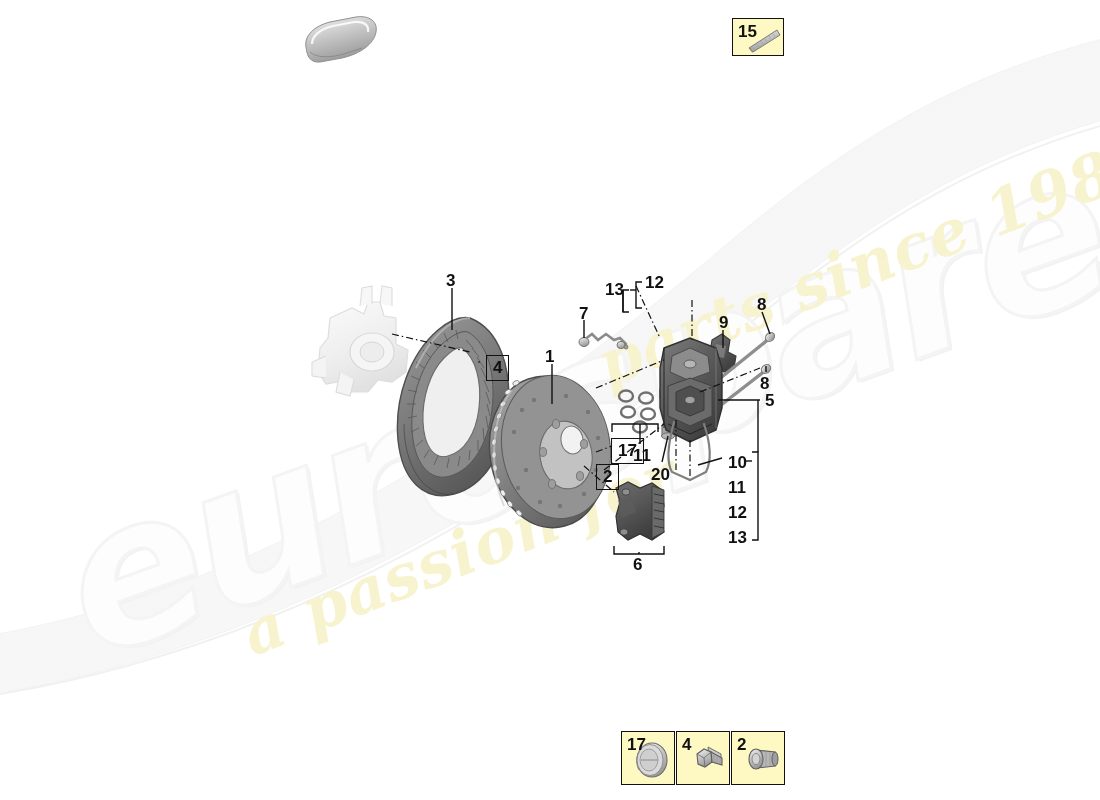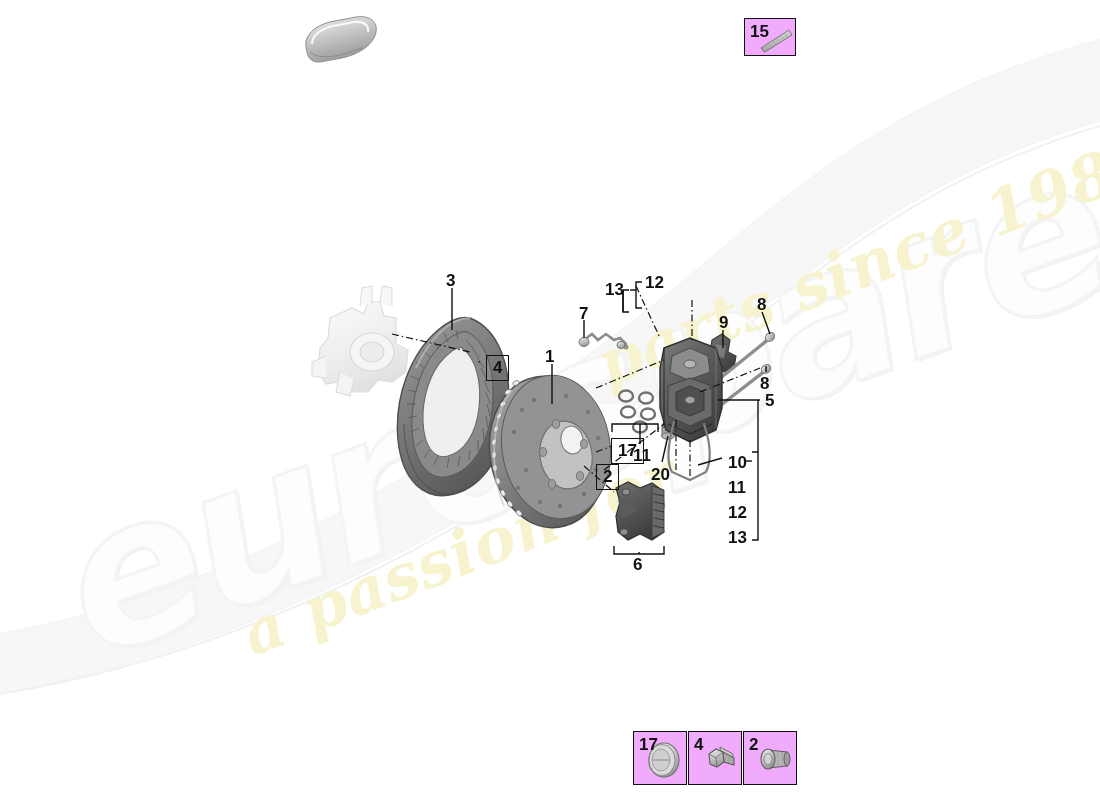--- a/index.html
+++ b/index.html
@@ -77,23 +77,22 @@
     font-family: "Liberation Sans", sans-serif;
     font-weight: bold;
     font-size: 17px;
     color: #111111;
     line-height: 25px;
     white-space: nowrap;
   }
   .partbox {
     position: absolute;
     border: 1.4px solid #111111;
-    background: #f0abfc;
+    background: #fef9c3;
     box-sizing: border-box;
-    margin-left: 12px;
   }
   .partbox .bnum {
     position: absolute;
     left: 5px;
     top: 3px;
     font-family: "Liberation Sans", sans-serif;
     font-weight: bold;
     font-size: 17px;
     color: #111111;
     z-index: 2;

